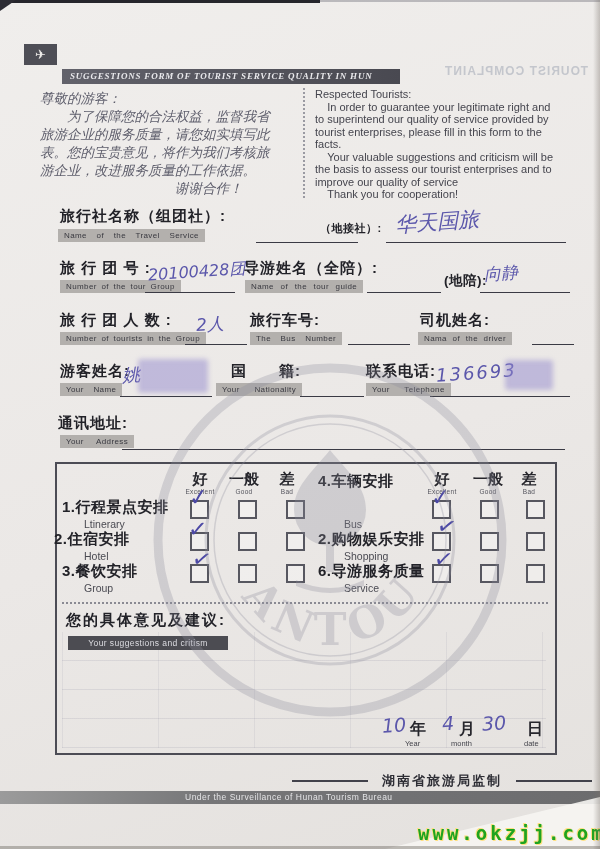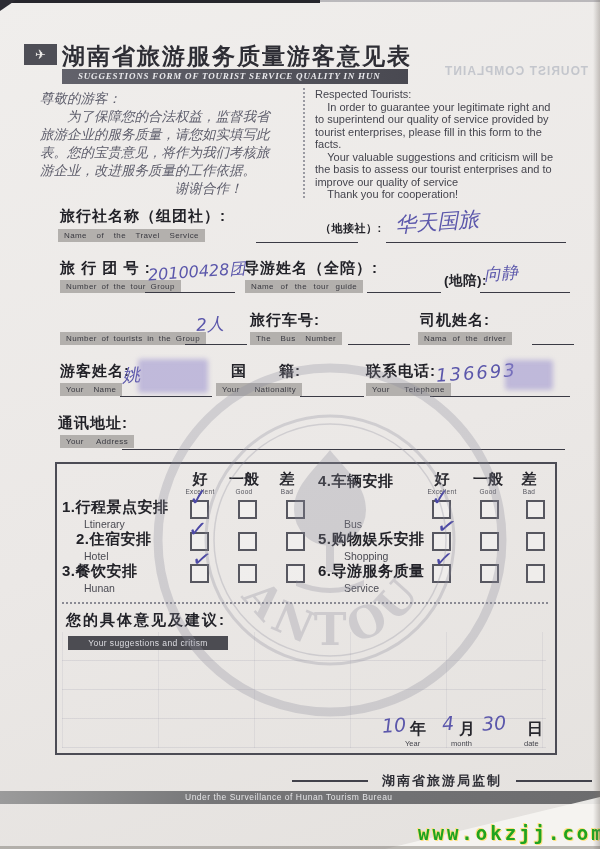--- a/index.html
+++ b/index.html
@@ -17,21 +17,21 @@
     background:repeating-linear-gradient(0deg,rgba(120,120,145,.15) 0 1px,transparent 1px 29px),
                repeating-linear-gradient(90deg,rgba(120,120,145,.11) 0 1px,transparent 1px 96px);}
   .bleed-mirror{left:370px;top:64px;width:218px;font-size:12px;font-weight:bold;letter-spacing:1px;
     color:rgba(118,128,152,.35);transform:scaleX(-1);white-space:nowrap;}
   
   .logo-box{left:24px;top:44px;width:33px;height:21px;background:#4e4e56;text-align:center;}
   .logo-box span{color:#eceae8;font-size:13px;line-height:21px;}
   .title{left:62px;top:41px;font-size:23px;font-weight:bold;letter-spacing:2px;color:#2e2e35;}
   .subtitle{left:62px;top:69px;width:330px;height:15px;background:linear-gradient(90deg,#62626b,#494951);
     color:#e9e9ec;font-size:9px;font-weight:bold;font-style:italic;letter-spacing:.8px;line-height:15px;
-    padding-left:16px;font-family:"Liberation Serif",serif;white-space:nowrap;}
+    padding-left:8px;font-family:"Liberation Serif",serif;white-space:nowrap;}
   
   .intro-zh{left:40px;top:89px;width:258px;font-size:13.5px;line-height:18px;color:#5e5e6c;
     white-space:pre-wrap;font-family:"DejaVu Serif","Liberation Serif",serif;font-style:italic;}
   .intro-divider{left:303px;top:88px;height:110px;border-left:2px dotted #9a9aa2;}
   .intro-en{left:315px;top:88px;width:264px;font-size:11px;line-height:12.5px;color:#45454e;white-space:pre-wrap;}
   
   .lbl{font-weight:bold;font-size:15px;letter-spacing:1px;color:#222228;white-space:nowrap;}
   .lbl-s{font-weight:bold;font-size:13.5px;letter-spacing:.5px;color:#222228;white-space:nowrap;}
   .sub{background:#b3b0ad;color:#393940;font-size:8px;line-height:11px;padding:1px 6px;
     letter-spacing:.4px;word-spacing:7px;white-space:nowrap;}
@@ -70,21 +70,20 @@
 <body>
 
 <div class="page">
 
   <div class="abs bleed-grid"></div>
   <div class="abs bleed-mirror">TOURIST COMPLAINT</div>
 
   <div class="abs logo-box">
     <span>✈</span>
   </div>
-  <div class="abs title">湖南省旅游服务质量游客意见表</div>
   <div class="abs subtitle">SUGGESTIONS FORM OF TOURIST SERVICE QUALITY IN HUN</div>
 
   <div class="abs intro-zh">尊敬的游客：
 　　为了保障您的合法权益，监督我省
 旅游企业的服务质量，请您如实填写此
 表。您的宝贵意见，将作为我们考核旅
 游企业，改进服务质量的工作依据。
 　　　　　　　　　　谢谢合作！</div>
   <div class="abs intro-divider"></div>
   <div class="abs intro-en">Respected Tourists:
@@ -108,20 +107,21 @@
   <div class="abs sub" style="left:60px;top:280px;word-spacing:2px">Number of the tour Group</div>
   <div class="abs hw" style="left:148px;top:262px;font-size:16px">20100428团</div>
   <div class="abs ul" style="left:145px;top:292px;width:90px"></div>
   <div class="abs lbl" style="left:244px;top:259px">导游姓名（全陪）:</div>
   <div class="abs sub" style="left:245px;top:280px;word-spacing:4px">Name of the tour guide</div>
   <div class="abs ul" style="left:367px;top:292px;width:74px"></div>
   <div class="abs lbl-s" style="left:444px;top:272px">(地陪):</div>
   <div class="abs hw" style="left:484px;top:262px;font-size:17px">向静</div>
   <div class="abs ul" style="left:480px;top:292px;width:90px"></div>
 
+  <div class="abs lbl" style="left:60px;top:311px">旅 行 团 人 数 :</div>
   <div class="abs sub" style="left:60px;top:332px;word-spacing:2px">Number of tourists in the Group</div>
   <div class="abs hw" style="left:196px;top:313px;font-size:17px">2人</div>
   <div class="abs ul" style="left:185px;top:344px;width:62px"></div>
   <div class="abs lbl" style="left:250px;top:311px">旅行车号:</div>
   <div class="abs sub" style="left:250px;top:332px">The Bus Number</div>
   <div class="abs ul" style="left:348px;top:344px;width:62px"></div>
   <div class="abs lbl" style="left:420px;top:311px">司机姓名:</div>
   <div class="abs sub" style="left:418px;top:332px;word-spacing:3px">Nama of the driver</div>
   <div class="abs ul" style="left:532px;top:344px;width:42px"></div>
 
@@ -159,42 +159,42 @@
   <div class="abs hcol" style="left:516px;top:470px;width:26px">差</div>
   <div class="abs hsub" style="left:514px;top:488px;width:30px">Bad</div>
 
   <div class="abs item-zh" style="left:62px;top:498px">1.行程景点安排</div>
   <div class="abs item-en" style="left:84px;top:518px">Ltinerary</div>
   <div class="abs cb" style="left:190px;top:500px"></div>
   <div class="abs cb" style="left:238px;top:500px"></div>
   <div class="abs cb" style="left:286px;top:500px"></div>
   <span class="abs tick" style="left:189px;top:486px;transform:rotate(-6deg)">✓</span>
 
-  <div class="abs item-zh" style="left:76px;top:530px">2.住宿安排</div>
+  <div class="abs item-zh" style="left:54px;top:530px">2.住宿安排</div>
   <div class="abs item-en" style="left:84px;top:550px">Hotel</div>
   <div class="abs cb" style="left:190px;top:532px"></div>
   <div class="abs cb" style="left:238px;top:532px"></div>
   <div class="abs cb" style="left:286px;top:532px"></div>
   <span class="abs tick" style="left:188px;top:518px;transform:rotate(4deg)">✓</span>
 
   <div class="abs item-zh" style="left:62px;top:562px">3.餐饮安排</div>
-  <div class="abs item-en" style="left:84px;top:582px">Hunan</div>
+  <div class="abs item-en" style="left:84px;top:582px">Group</div>
   <div class="abs cb" style="left:190px;top:564px"></div>
   <div class="abs cb" style="left:238px;top:564px"></div>
   <div class="abs cb" style="left:286px;top:564px"></div>
   <span class="abs tick" style="left:192px;top:548px;transform:rotate(12deg)">✓</span>
 
   <div class="abs item-zh" style="left:318px;top:472px">4.车辆安排</div>
   <div class="abs item-en" style="left:344px;top:518px">Bus</div>
   <div class="abs cb" style="left:432px;top:500px"></div>
   <div class="abs cb" style="left:480px;top:500px"></div>
   <div class="abs cb" style="left:526px;top:500px"></div>
   <span class="abs tick" style="left:431px;top:486px;transform:rotate(-4deg)">✓</span>
 
-  <div class="abs item-zh" style="left:318px;top:530px">5.购物娱乐安排</div>
+  <div class="abs item-zh" style="left:318px;top:530px">2.购物娱乐安排</div>
   <div class="abs item-en" style="left:344px;top:550px">Shopping</div>
   <div class="abs cb" style="left:432px;top:532px"></div>
   <div class="abs cb" style="left:480px;top:532px"></div>
   <div class="abs cb" style="left:526px;top:532px"></div>
   <span class="abs tick" style="left:437px;top:515px;transform:rotate(14deg)">✓</span>
 
   <div class="abs item-zh" style="left:318px;top:562px">6.导游服务质量</div>
   <div class="abs item-en" style="left:344px;top:582px">Service</div>
   <div class="abs cb" style="left:432px;top:564px"></div>
   <div class="abs cb" style="left:480px;top:564px"></div>

